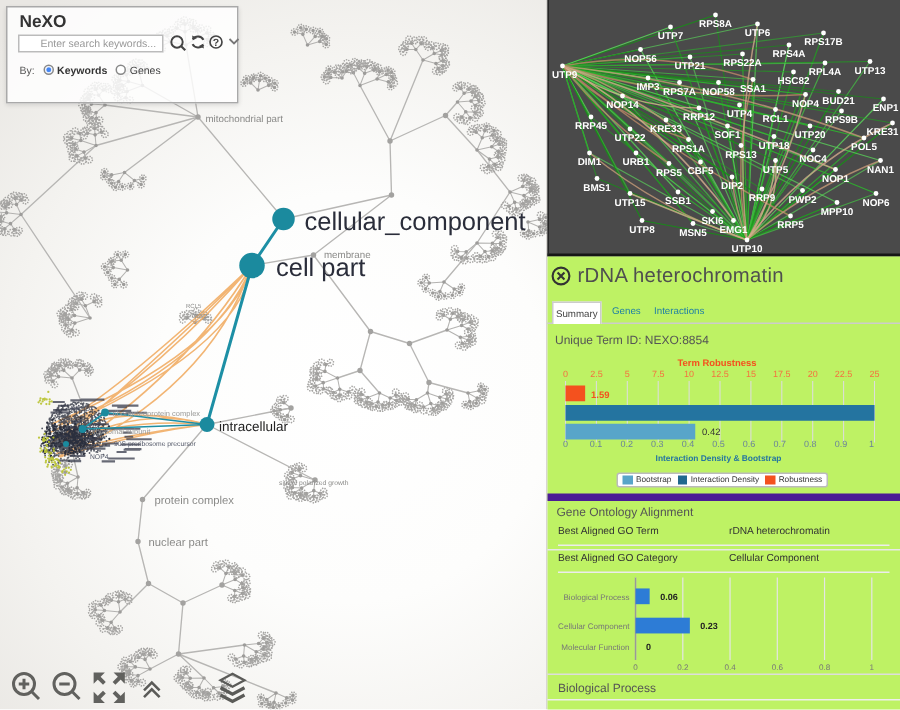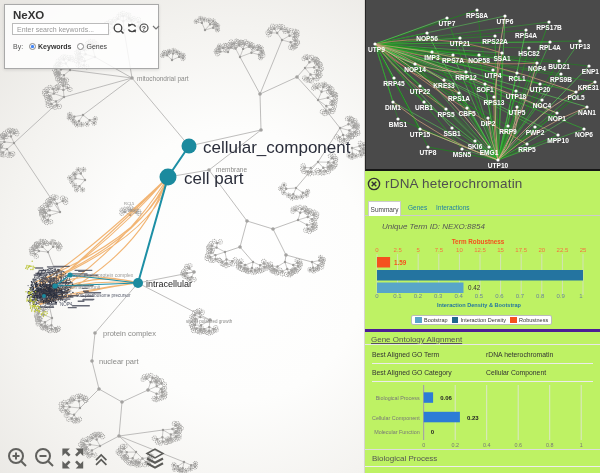--- a/index.html
+++ b/index.html
@@ -3,44 +3,44 @@
 * { margin:0; padding:0; box-sizing:border-box; }
 html,body { width:600px; height:473px; overflow:hidden; font-family:"Liberation Sans",sans-serif; background:#fff; }
 #wrap { position:relative; width:600px; height:473px; }
 #canvas { position:absolute; left:0; top:0; width:365px; height:473px;
   background:radial-gradient(ellipse 330px 340px at 235px 265px, #ffffff 0%, #fdfdfc 40%, #f4f3f0 70%, #e9e7e3 100%);
   border-right:1px solid #d8d6d2; }
 #panel { position:absolute; left:4px; top:4px; width:155px; height:65px;
   background:rgba(255,255,255,0.82); border:1px solid #a9a9a9; box-shadow:0 1px 3px rgba(0,0,0,0.12); }
 #panel .title { font-size:11.5px; font-weight:700; color:#333; padding:4px 0 0 8px; }
 #panel input { position:absolute; left:7px; top:18px; width:97px; height:12px; border:1px solid #bbb;
-  font-size:7px; color:#999; padding-left:4px; font-family:"Liberation Sans",sans-serif; }
+  font-size:7px; color:#999; padding-left:14px; font-family:"Liberation Sans",sans-serif; }
 #panel .row2 { position:absolute; left:8px; top:38px; font-size:7px; color:#555; }
 .radio { display:inline-block; width:7px; height:7px; border:1px solid #888; border-radius:50%;
   vertical-align:-1px; margin:0 2px 0 4px; background:#fff; position:relative; }
 .radio.sel::after { content:""; position:absolute; left:1px; top:1px; width:3px; height:3px;
   border-radius:50%; background:#4285f4; box-shadow:0 0 1px #4285f4; }
 #net { position:absolute; left:365px; top:0; width:235px; height:171px; background:#4a4a4a;
   border-left:1px solid #262626; border-bottom:2px solid #161616; }
 #detail { position:absolute; left:365px; top:171px; width:235px; height:338px; background:#bef264; }
 #detail .hdr { position:absolute; left:0px; top:1px; white-space:nowrap; }
 #detail .hdr .t { margin-left:3px; font-size:13.5px; color:#4f4f4f; letter-spacing:0.2px; }
 .tabs { position:absolute; left:0px; top:29px; width:235px; height:16px; border-bottom:1px solid #ccc; }
 .tab { position:absolute; font-size:6.5px; }
 .tab.active { left:3px; top:1px; width:33px; height:15px; background:#fff; border:1px solid #ccc;
   border-bottom:none; color:#444; text-align:center; line-height:15px; z-index:2; }
 .tab.t2 { left:43px; top:4px; color:#1f7fa5; }
 .tab.t3 { left:71px; top:4px; color:#1f7fa5; }
-.uid { position:absolute; left:17px; top:50.5px; font-size:8px; color:#555;font-style:italic; }
+.uid { position:absolute; left:5px; top:50.5px; font-size:8px; color:#555; }
 .legend { position:absolute; left:46px; top:144px; height:10px; border:1px solid #bbb; border-radius:2px;
   background:#fff; font-size:5.5px; color:#333; display:flex; align-items:center; padding:0 3px; white-space:nowrap; }
 .legend .sq { display:inline-block; width:6.5px; height:6.5px; margin:0 2.5px 0 4px; }
 .legend .sq:first-child { margin-left:0; }
 .goa { position:absolute; left:0; top:158px; width:235px; }
-.goa .h { font-size:8px; color:#555; padding:3px 0 0 6px; border-top:3px solid #4c1d95; border-bottom:1px solid #e8e8e8;text-decoration:underline; }
+.goa .h { font-size:8px; color:#555; padding:3px 0 20px 6px; border-top:5px solid #4c1d95; border-bottom:1px solid #e8e8e8; }
 .gtable { position:absolute; left:7px; top:175px; width:221px; font-size:6.8px; color:#333; }
 .gtable .row { display:flex; height:18px; align-items:center; border-bottom:1px solid #ececec; }
 .gtable .c1 { width:114px; }
 .bph { position:absolute; left:0; top:278px; width:235px; border-top:1px solid #ddd; }
 .bph .h { font-size:8px; color:#555; padding:4px 0 3px 7px; border-bottom:1px solid #eee; }
 #controls { position:absolute; left:4px; top:444px; }
 svg { display:block; }
 svg text { font-family:"Liberation Sans",sans-serif; }
 </style></head><body>
 <div id="wrap">

